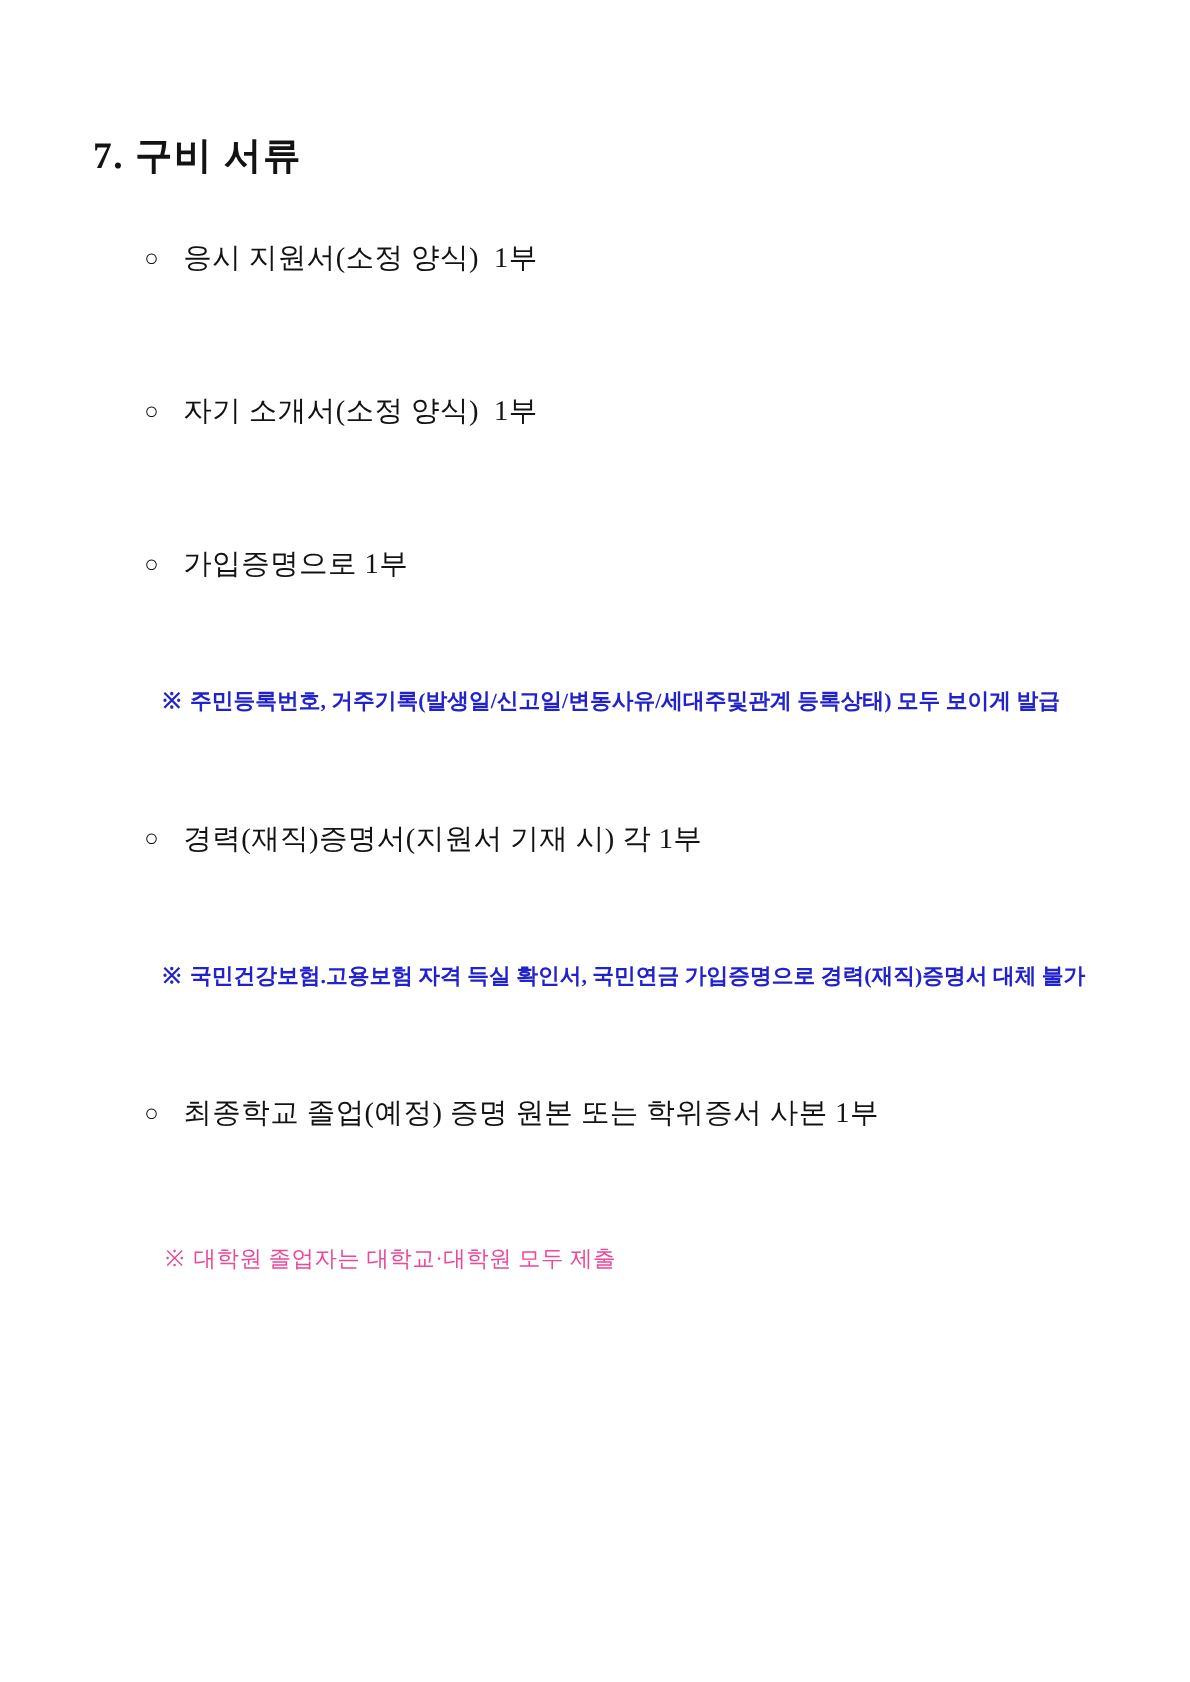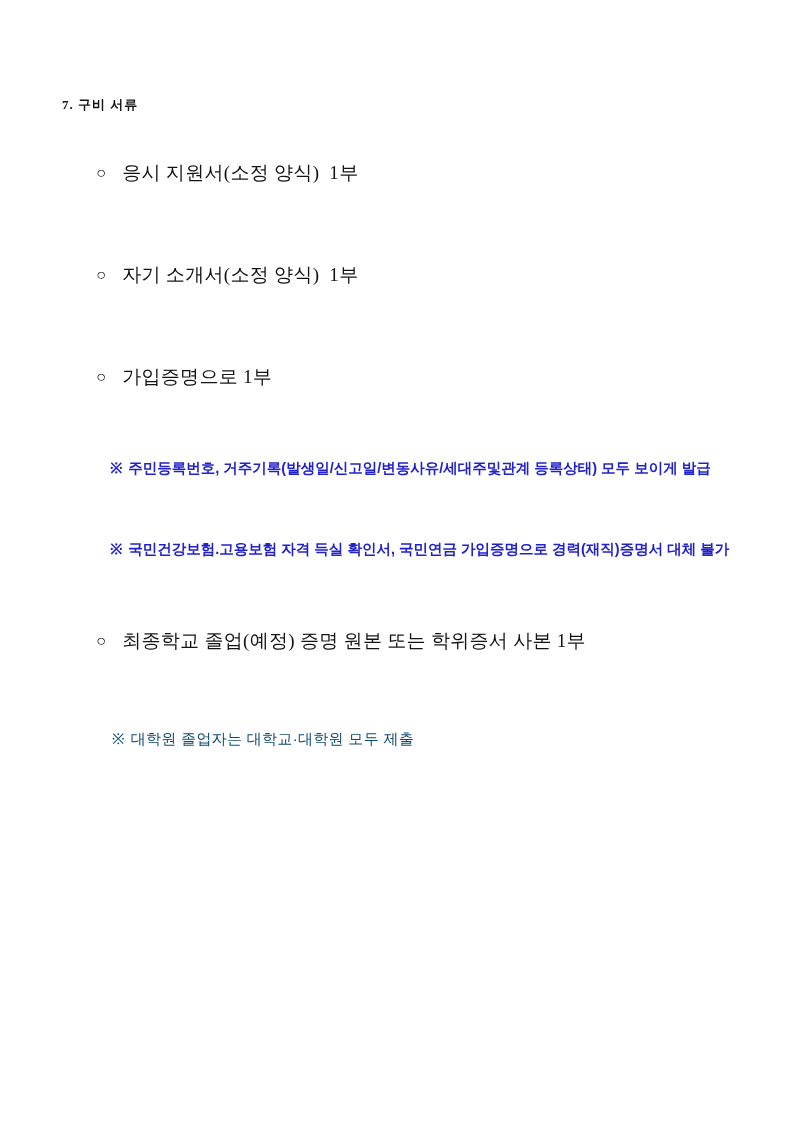--- a/index.html
+++ b/index.html
@@ -3,35 +3,35 @@
 <meta charset="utf-8">
 <style>
   html,body{margin:0;padding:0;background:#ffffff;}
   body{
     width:793px;height:1121px;overflow:hidden;
     font-family:"Liberation Serif","DejaVu Serif",serif;
     color:#131313;
   }
   .page{padding:88px 56px 0 62px;}
   .sec-heading{
-    font-size:13px;font-weight:bold;line-height:34px;
+    font-size:25px;font-weight:bold;line-height:34px;
     letter-spacing:1px;white-space:pre-wrap;
   }
   .item{
     font-size:19px;line-height:34px;padding-left:14px;
     white-space:pre-wrap;letter-spacing:0.3px;
   }
   .item .mark{display:inline-block;width:26px;font-size:16px;vertical-align:1px;}
   .note{
-    font-family:Liberation Sans, sans-serif;
+    font-family:Liberation Serif, serif;
     line-height:27px;padding-left:32px;white-space:pre-wrap;
   }
   .note .nmark{margin-right:6px;}
   .note-blue{color:var(--blue,#2222cc);font-weight:bold;font-size:14.5px;}
-  .note-black{color:#0c4a6e;font-size:15px;line-height:31px;letter-spacing:0.3px;}
+  .note-black{color:#ec4899;font-size:15px;line-height:31px;letter-spacing:0.3px;}
   span[data-bind]{white-space:pre-wrap;}
 </style>
 </head>
 <body>
 
 <div class="page">
 
   <div class="sec-heading" data-bind="s7.title">7. 구비 서류</div>
 
   <div class="item">
@@ -39,20 +39,23 @@
   </div>
   <div class="item">
     <span class="mark" data-bind="s7.bullets.1.mark">○</span><span data-bind="s7.bullets.1.text">자기 소개서(소정 양식)  1부</span>
   </div>
   <div class="item">
     <span class="mark" data-bind="s7.bullets.2.mark">○</span><span data-bind="s7.bullets.2.text">가입증명으로 1부</span>
   </div>
   <div class="note note-blue">
     <span class="nmark" data-bind="s7.bullets.3.mark">※</span><span data-bind="s7.bullets.3.text">주민등록번호, 거주기록(발생일/신고일/변동사유/세대주및관계 등록상태) 모두 보이게 발급</span>
   </div>
+  <div class="item">
+    <span class="mark" data-bind="s7.bullets.4.mark">○</span><span data-bind="s7.bullets.4.text">경력(재직)증명서(지원서 기재 시) 각 1부</span>
+  </div>
   <div class="note note-blue">
     <span class="nmark" data-bind="s7.bullets.5.mark">※</span><span data-bind="s7.bullets.5.text">국민건강보험.고용보험 자격 득실 확인서, 국민연금 가입증명으로 경력(재직)증명서 대체 불가</span>
   </div>
   <div class="item">
     <span class="mark" data-bind="s7.bullets.7.mark">○</span><span data-bind="s7.bullets.7.text">최종학교 졸업(예정) 증명 원본 또는 학위증서 사본 1부</span>
   </div>
   <div class="note note-black">
     <span class="nmark" data-bind="s7.bullets.8.mark">※</span><span data-bind="s7.bullets.8.text">대학원 졸업자는 대학교·대학원 모두 제출</span>
   </div>
   <div class="item bold-bullet">

